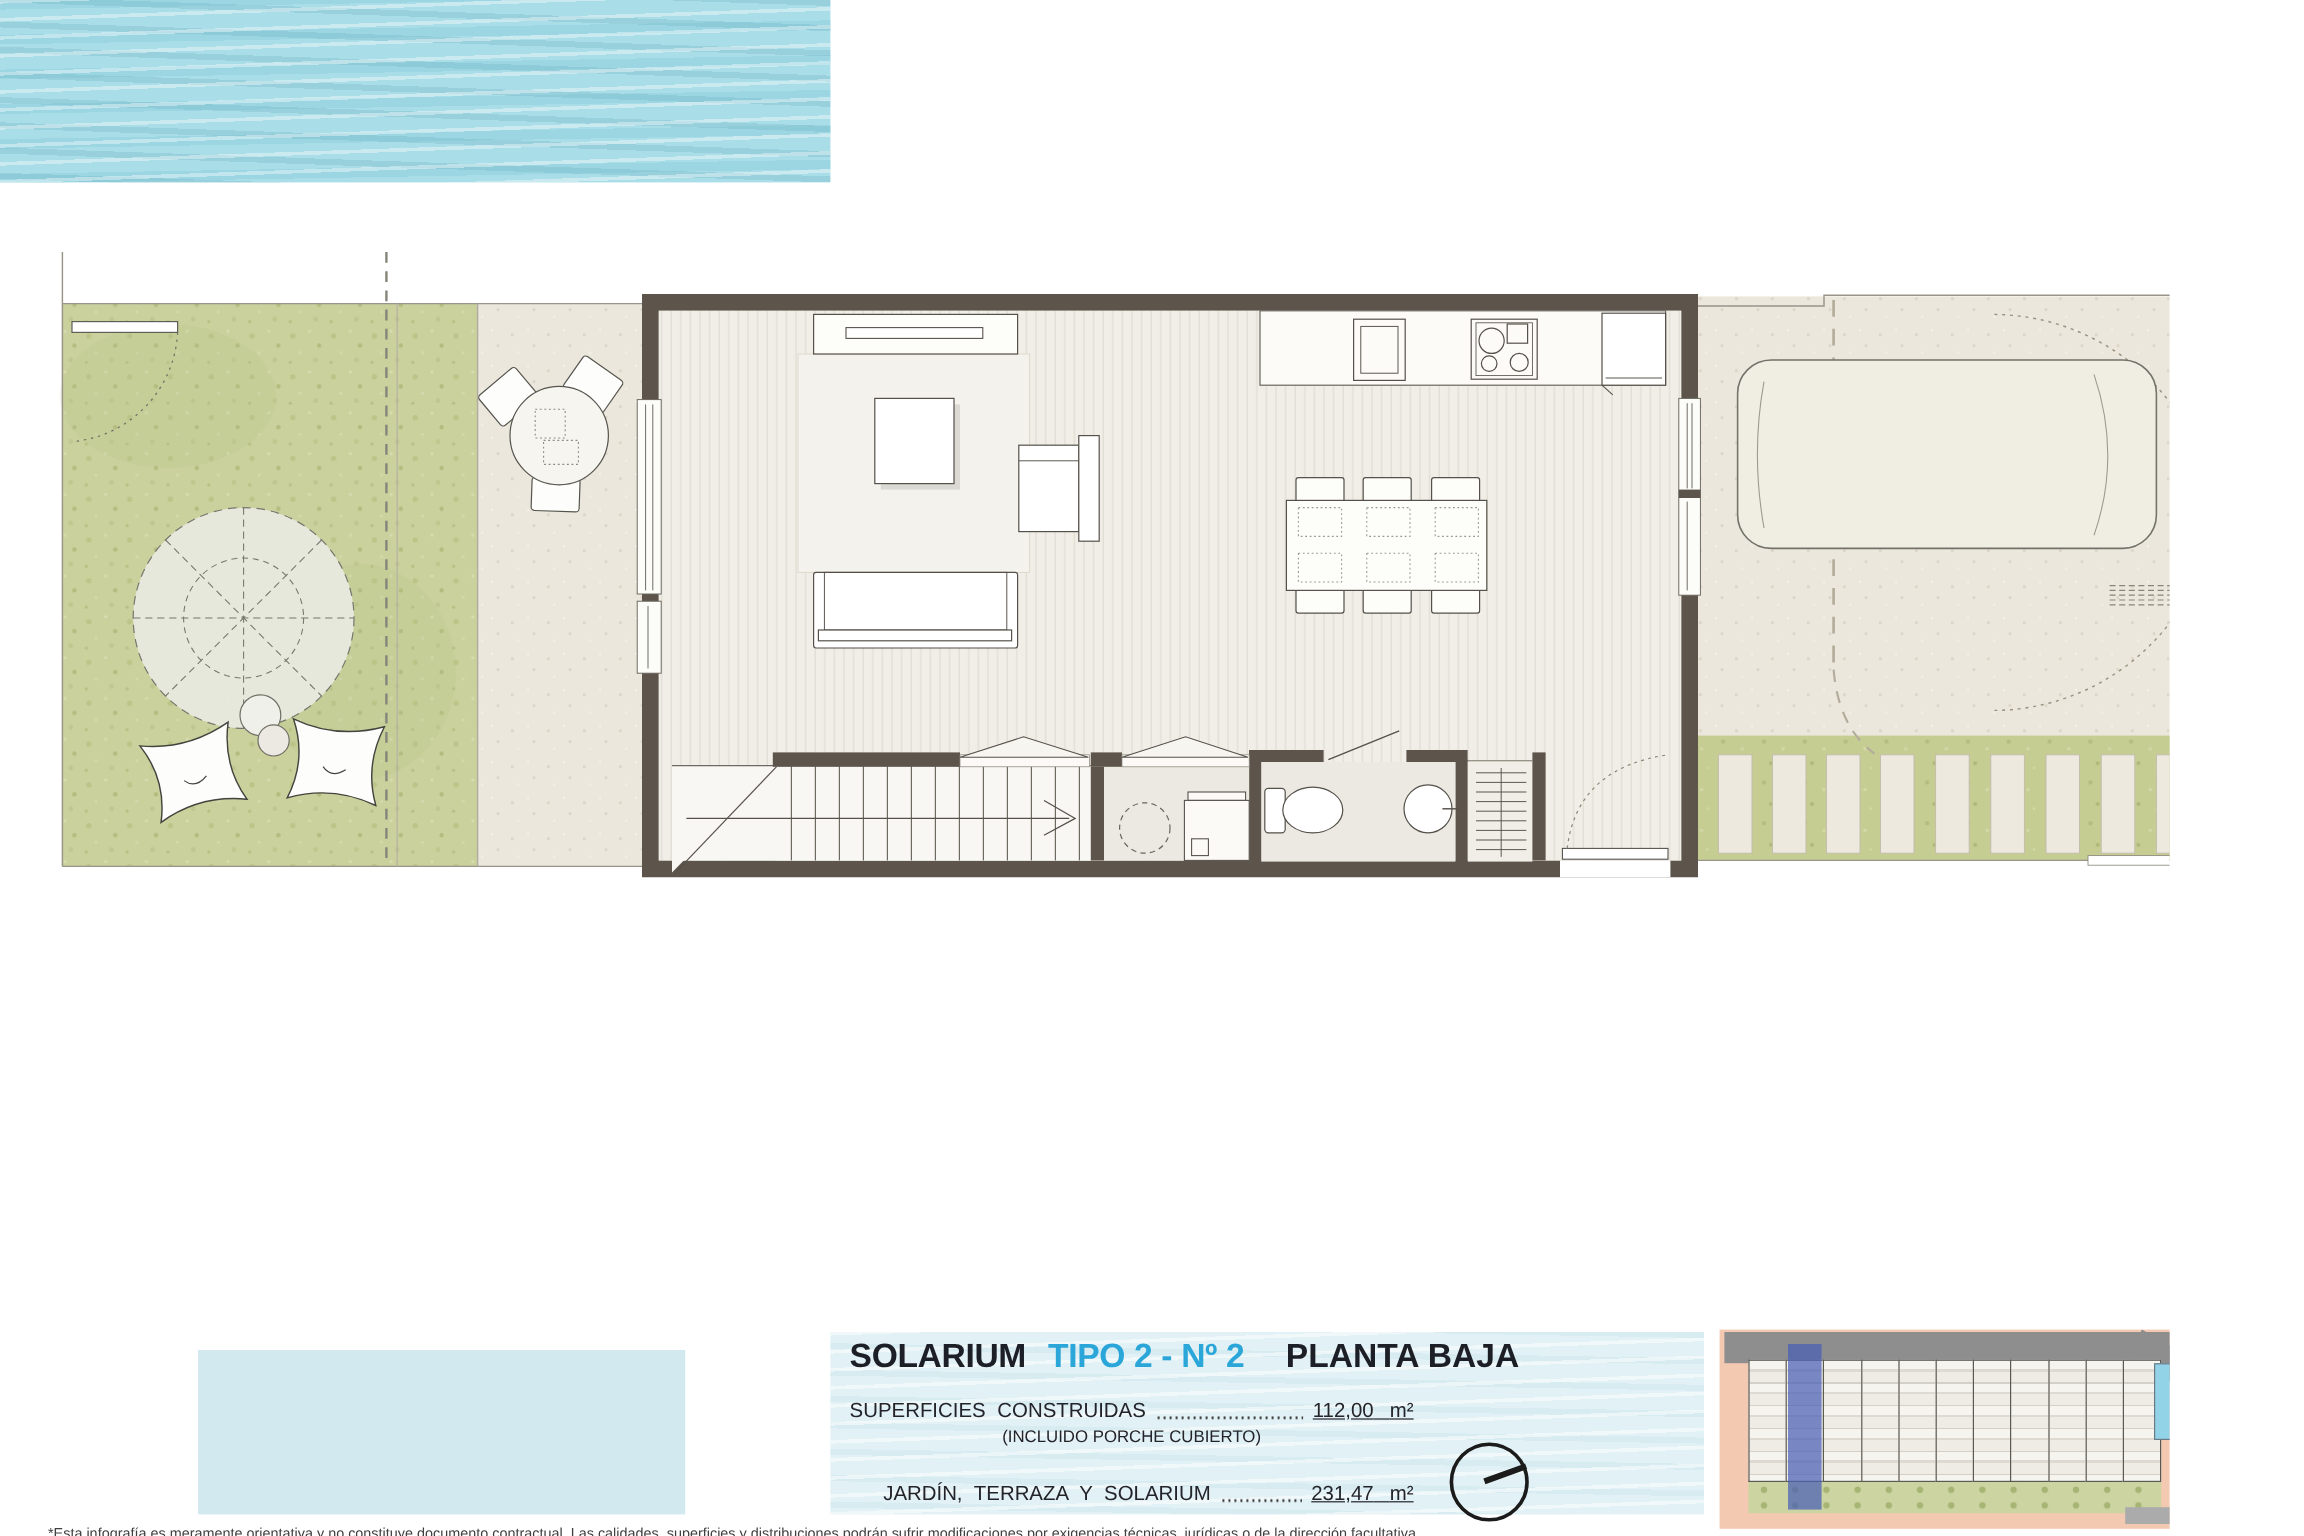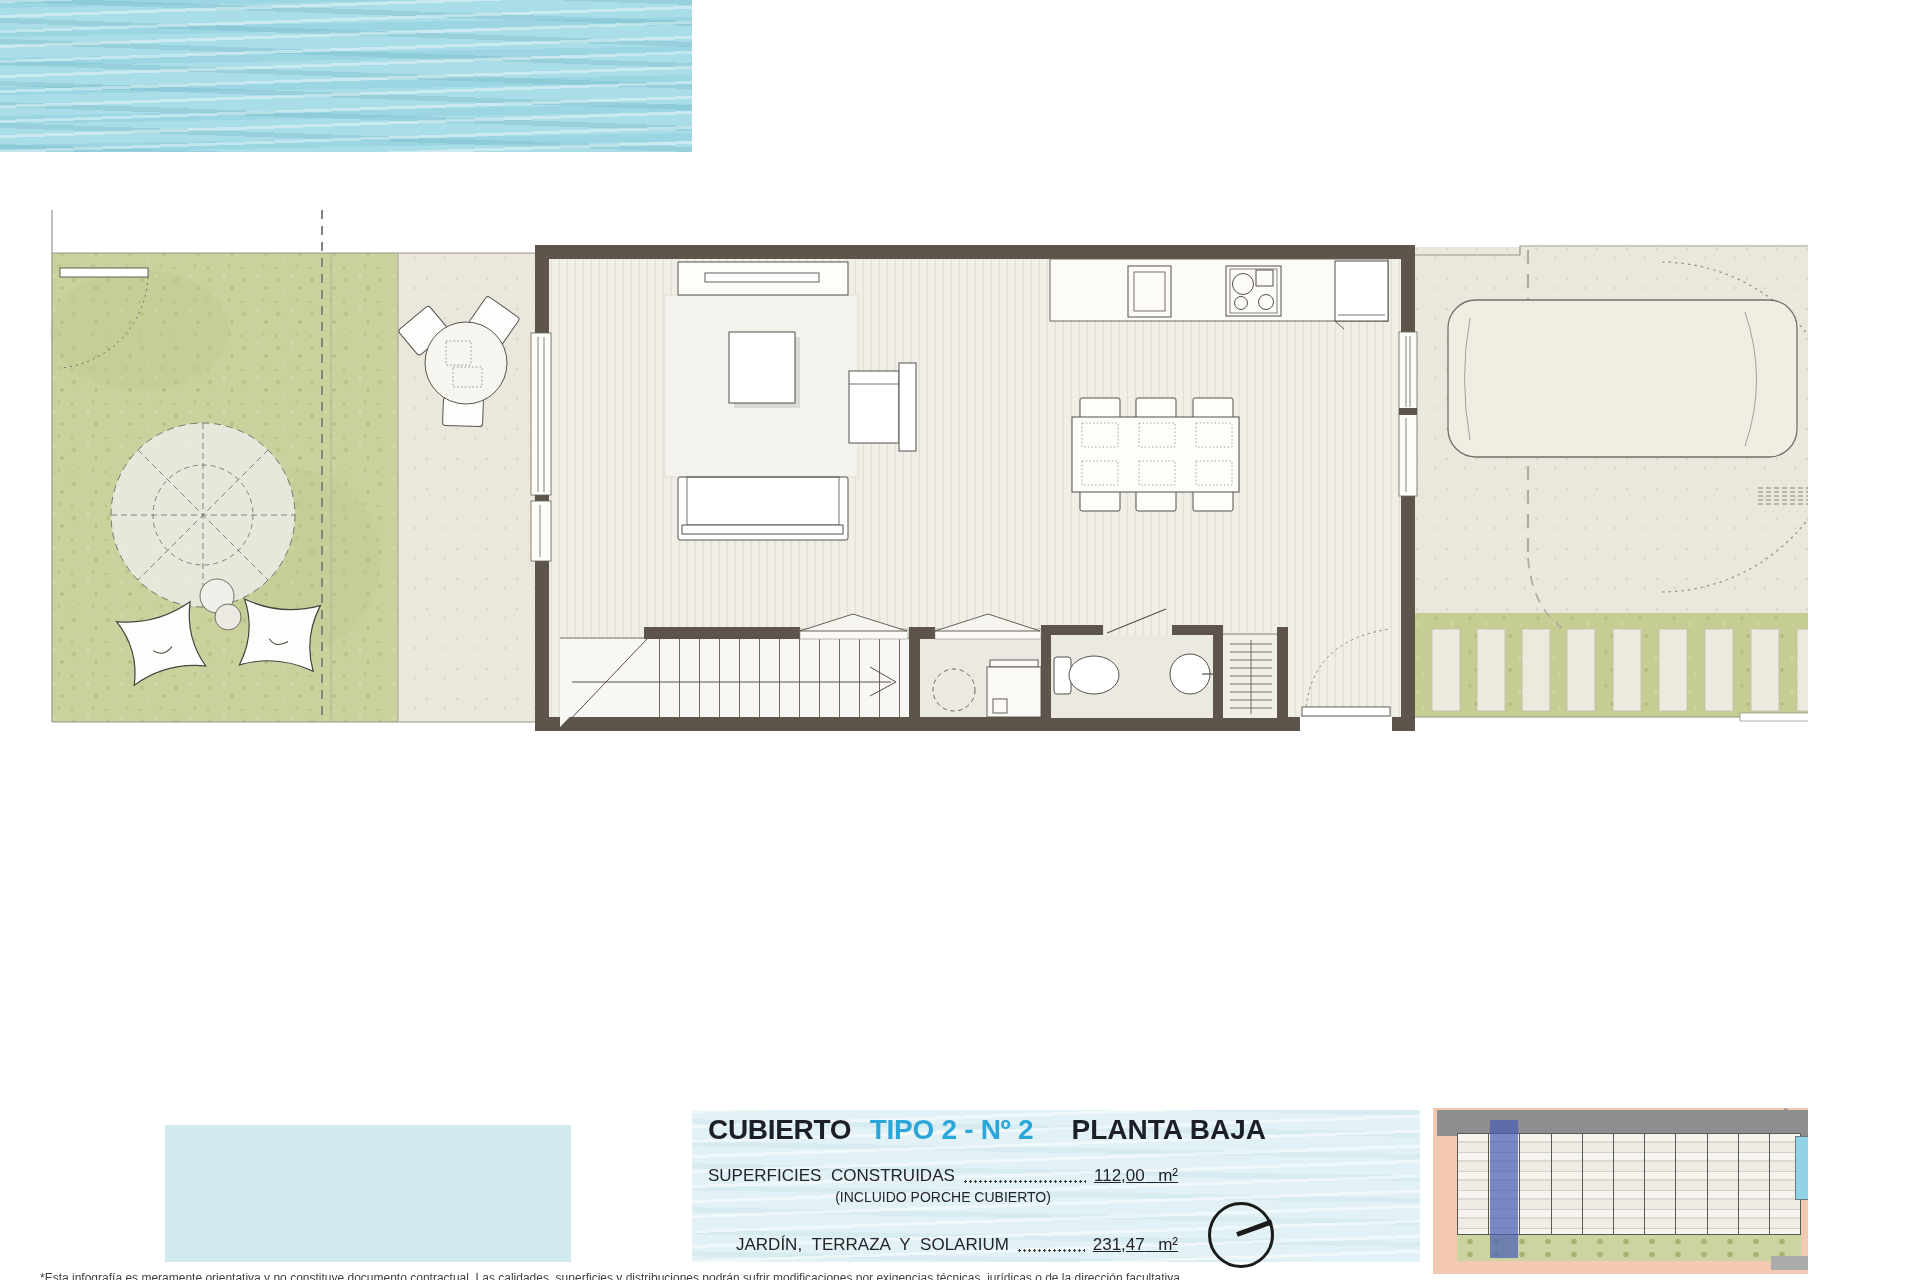--- a/index.html
+++ b/index.html
@@ -346,21 +346,21 @@
   <div class="abs water-main"></div>
   <div class="abs water-sat"></div>
   <div class="abs water-pale"></div>
   <div class="abs right-strip"></div>
   <div class="abs pagenum-clip">
       <span>27</span>
     </div>
   <div class="abs corner-bar"></div>
 
   <div class="abs title-row">
-    <span>CUBIERTO</span>
+    <span>SOLARIUM</span>
     <span class="hl">TIPO 2 - Nº 2</span>
   </div>
   <div class="abs plan-label">PLANTA BAJA</div>
 
   <div class="abs area-rows">
     <div class="area-row">
       <span>SUPERFICIES CONSTRUIDAS</span>
       <span class="dots"></span>
       <span class="val"><span>112,00</span>&nbsp;&nbsp;<span>m²</span></span>
     </div>

